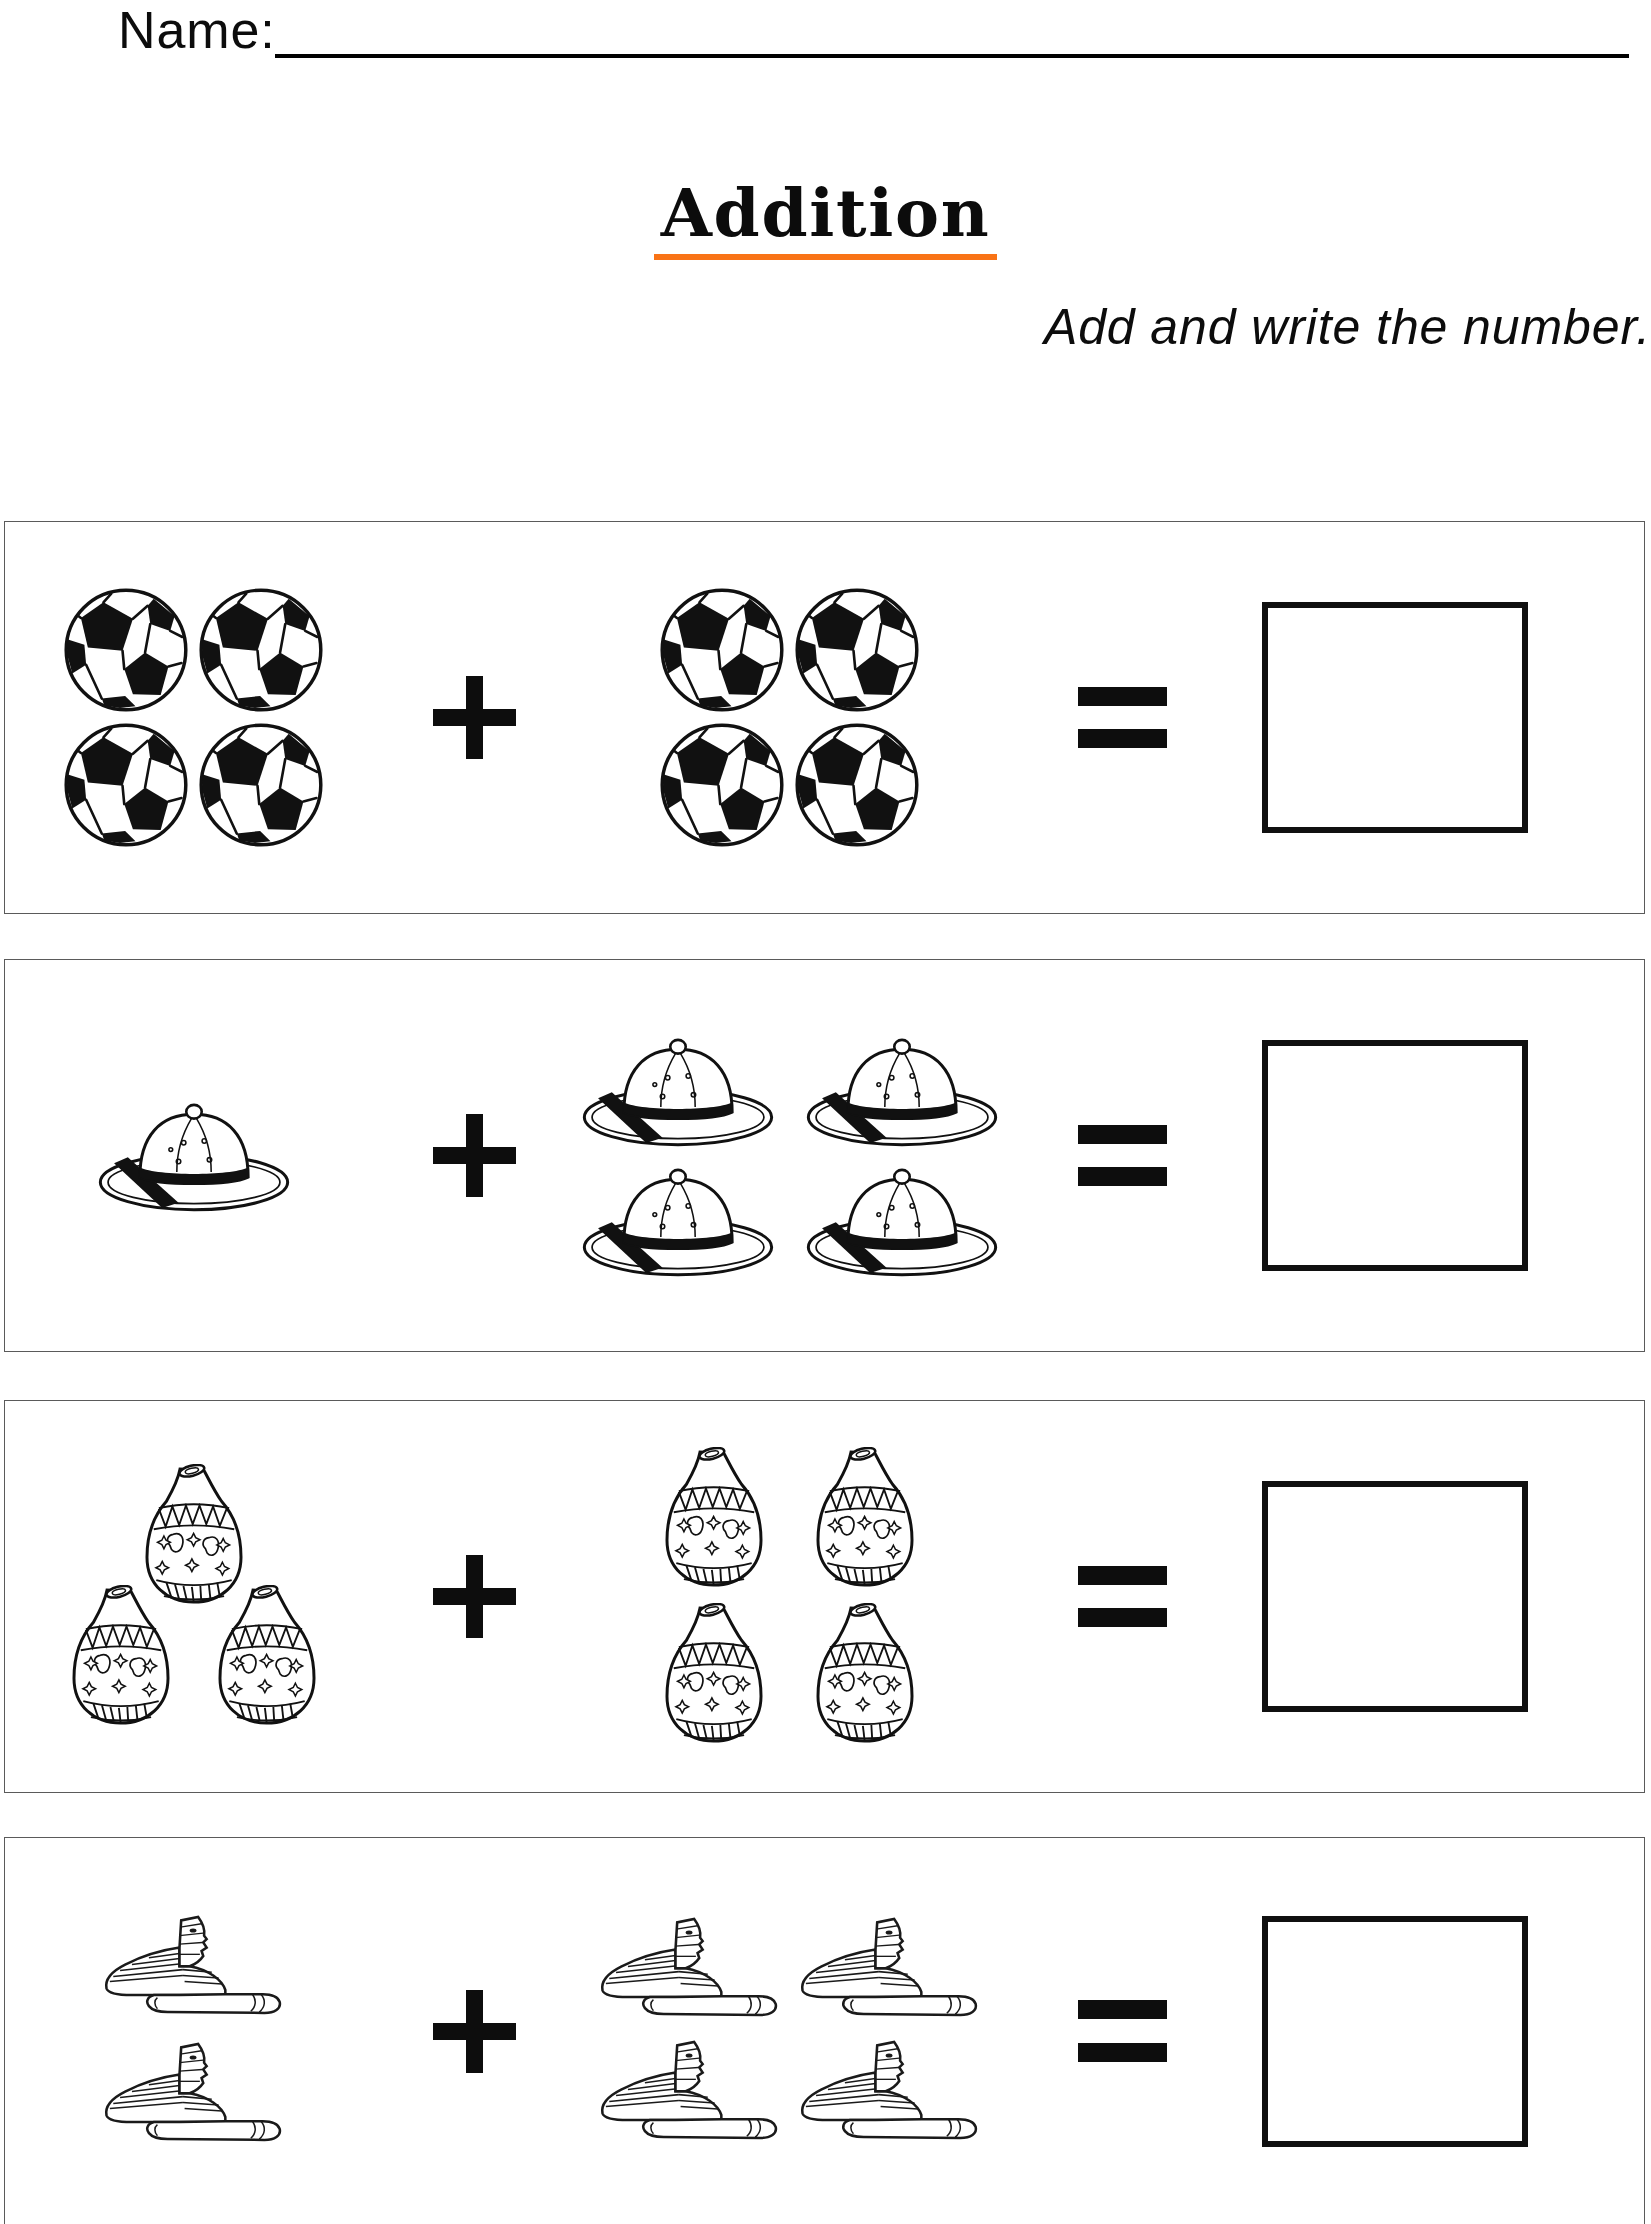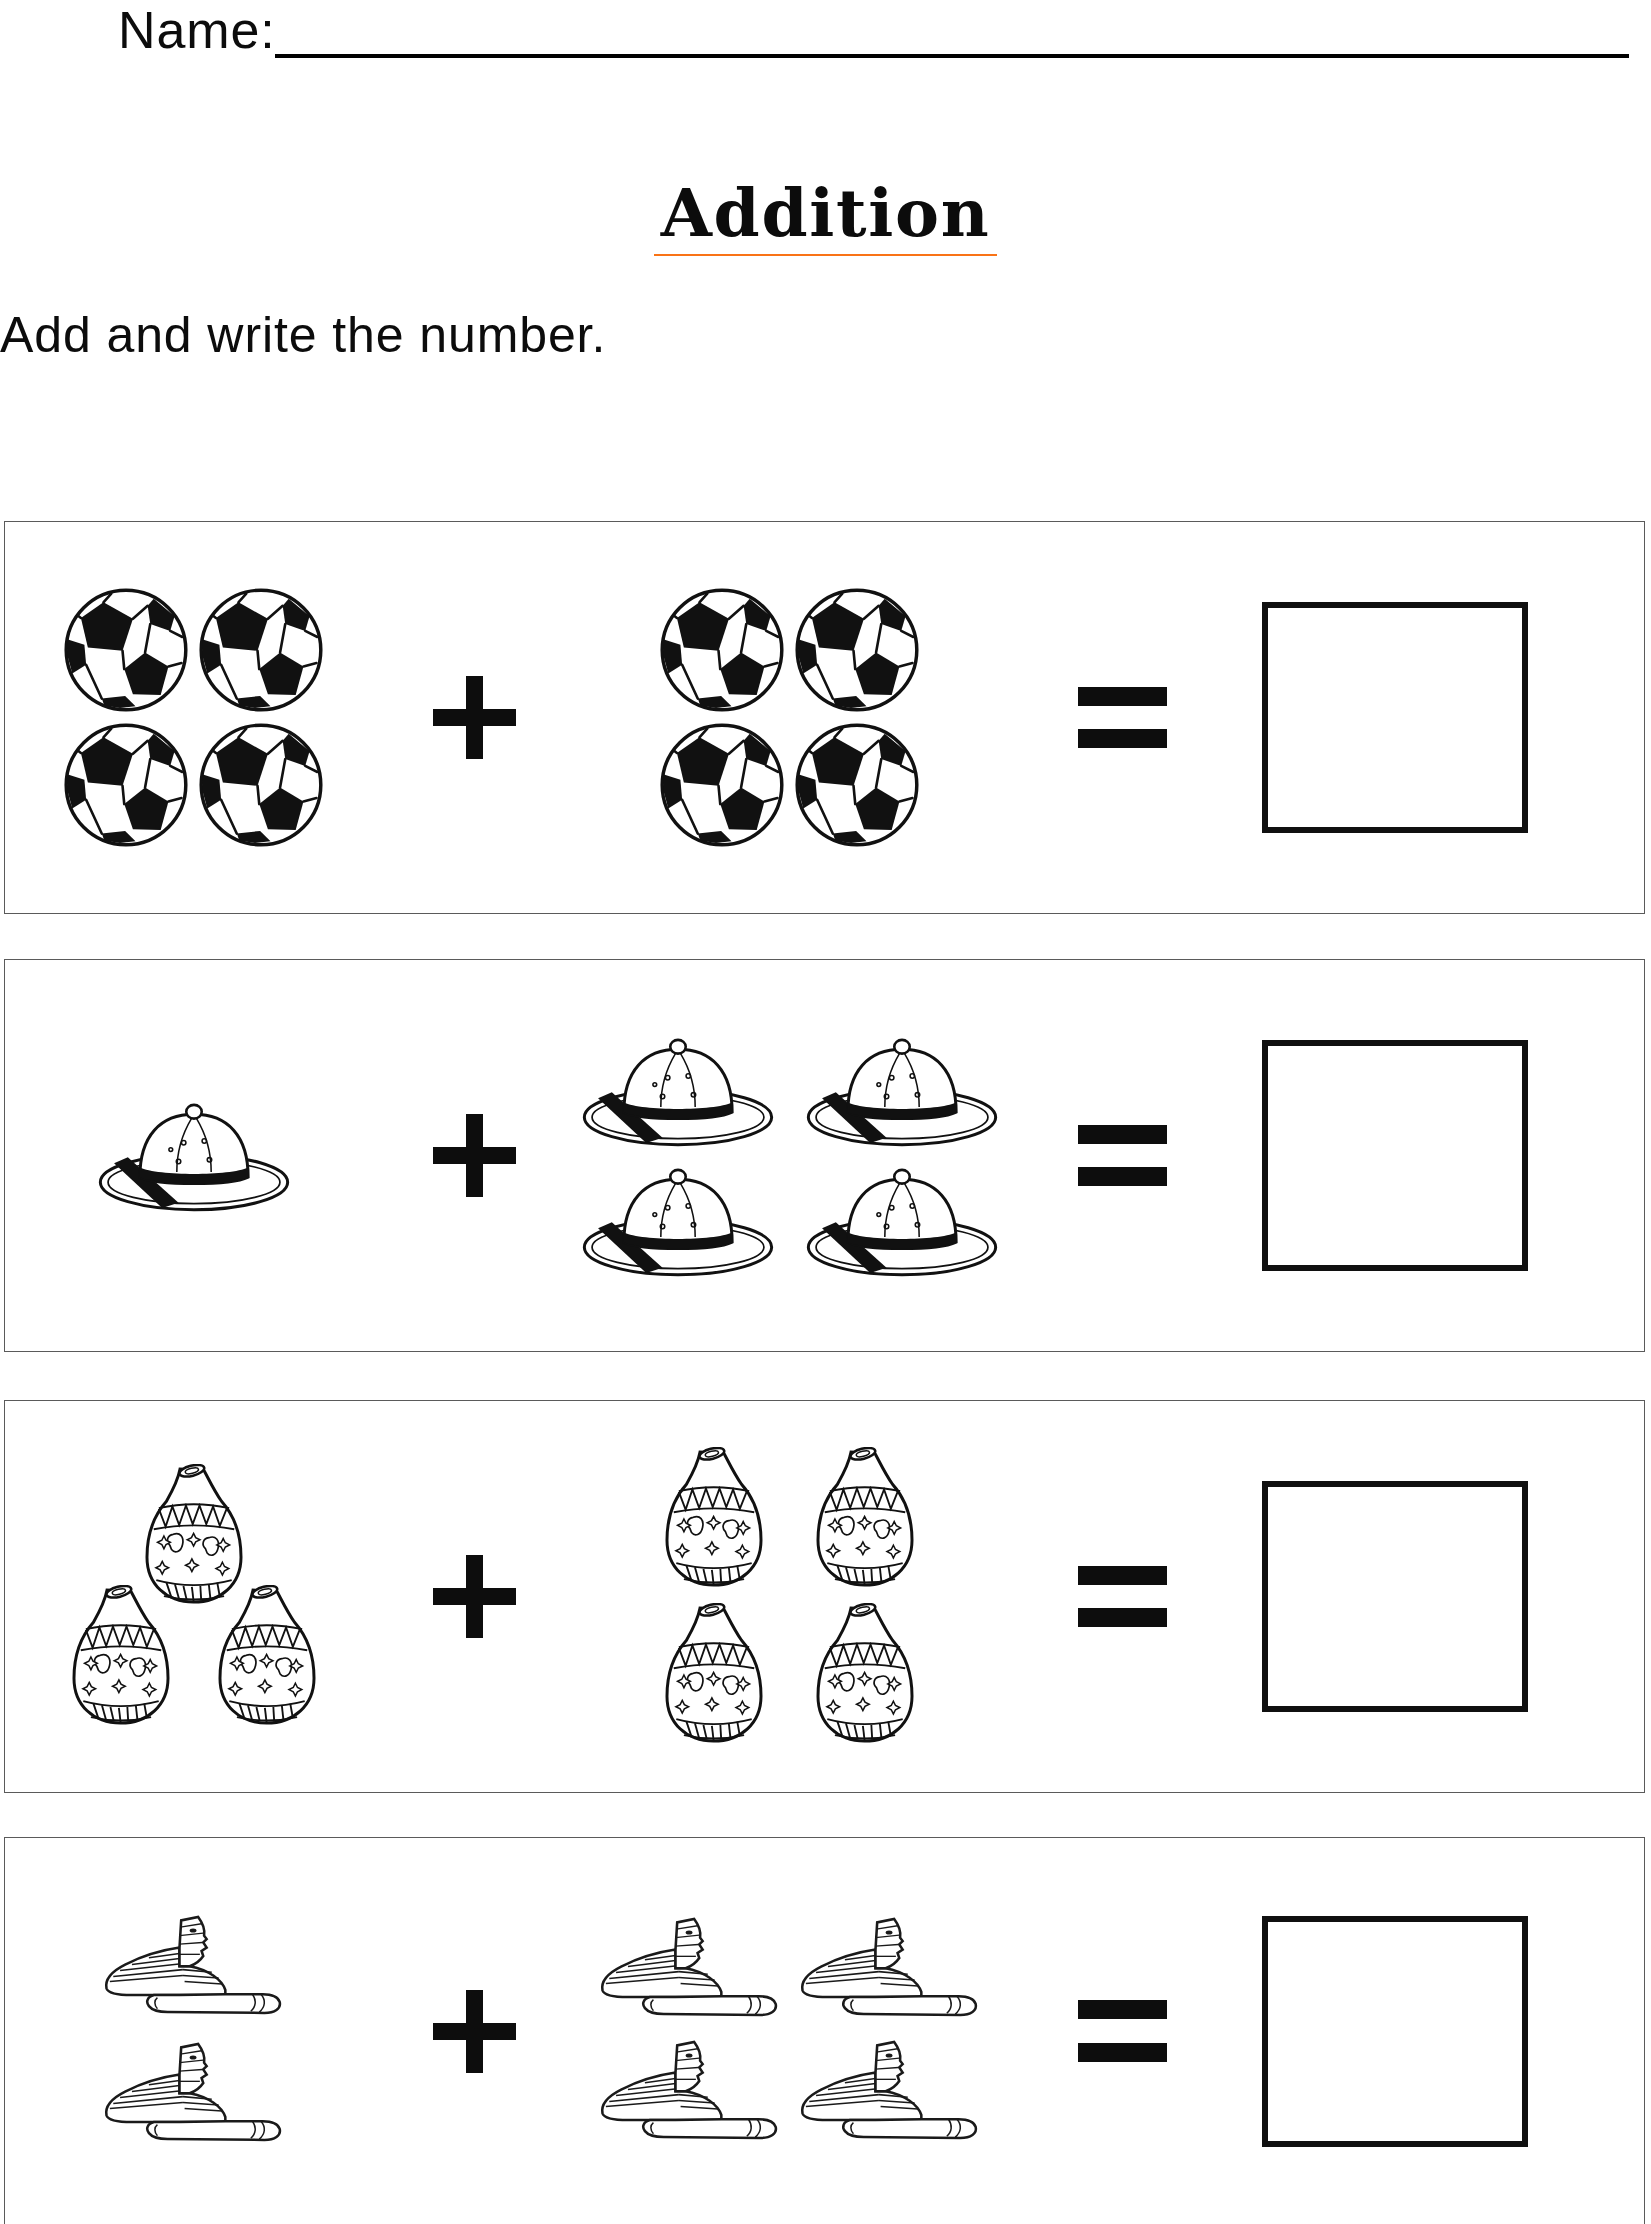--- a/index.html
+++ b/index.html
@@ -7,23 +7,23 @@
     width:1651px;height:2225px;position:relative;overflow:hidden;
     background:#ffffff;color:#0c0c0c;
     font-family:"Liberation Sans",sans-serif;
   }
   
   .name-label{position:absolute;left:90px;top:0px;font-size:52px;letter-spacing:0.9px;margin-left:28px;}
   .name-line{position:absolute;left:275px;top:8.7px;width:1354px;height:45px;border-bottom:4.3px solid #000;}
   .title-wrap{position:absolute;top:174px;left:0;width:100%;text-align:center;}
   .title-wrap span{
     font-family:"DejaVu Serif",serif;font-weight:bold;font-size:66px;letter-spacing:1.7px;
-    border-bottom:2px solid #f97316;padding:0 7px 1.7px 7px;
+    border-bottom:6px solid #f97316;padding:0 7px 1.7px 7px;
   }
-  .subtitle{position:absolute;top:306px;left:0;width:100%;text-align:left;font-size:50px;letter-spacing:0.9px;}
+  .subtitle{position:absolute;top:298px;left:0;width:100%;text-align:right;font-size:50px;letter-spacing:0.9px;font-style:italic;}
 
   
   .problem-row{
     position:absolute;left:3.5px;width:1641px;box-sizing:border-box;
     border:1.7px solid #5a5a5a;background:#fff;
     display:flex;align-items:center;
   }
   .row-1{top:521px;height:393px;}
   .row-2{top:959px;height:393px;}
   .row-3{top:1400px;height:393px;}

